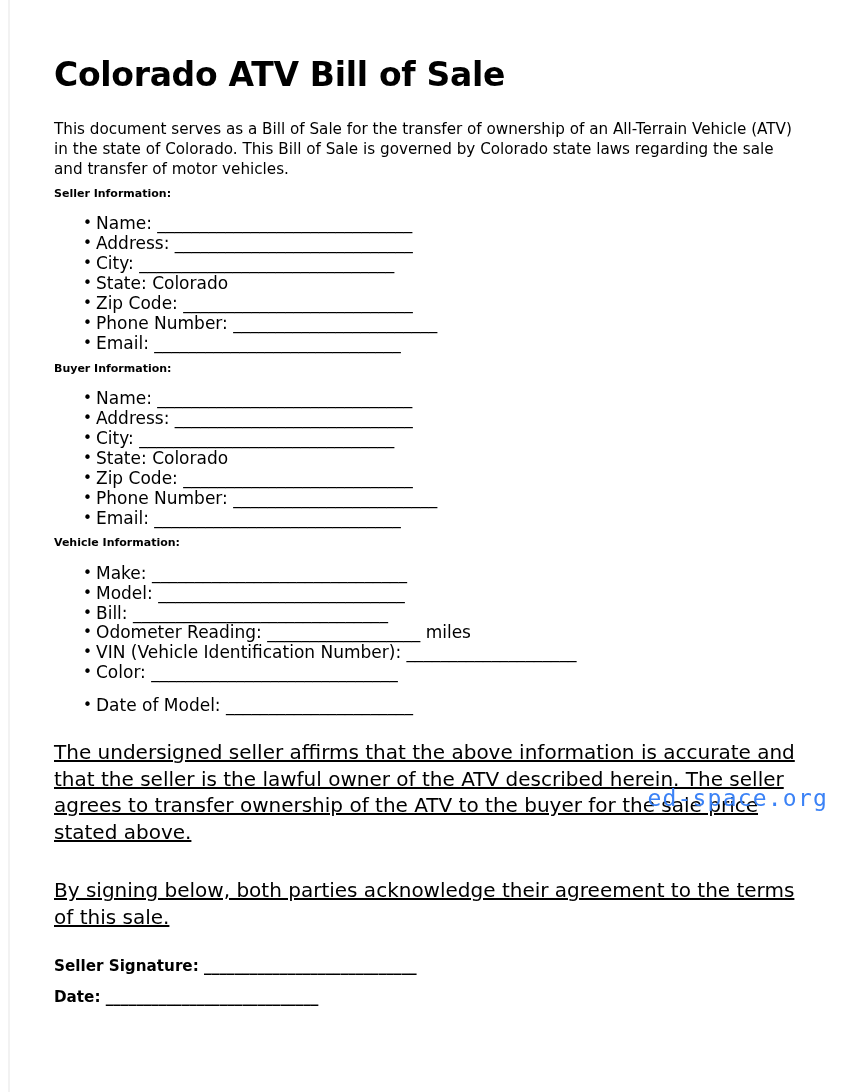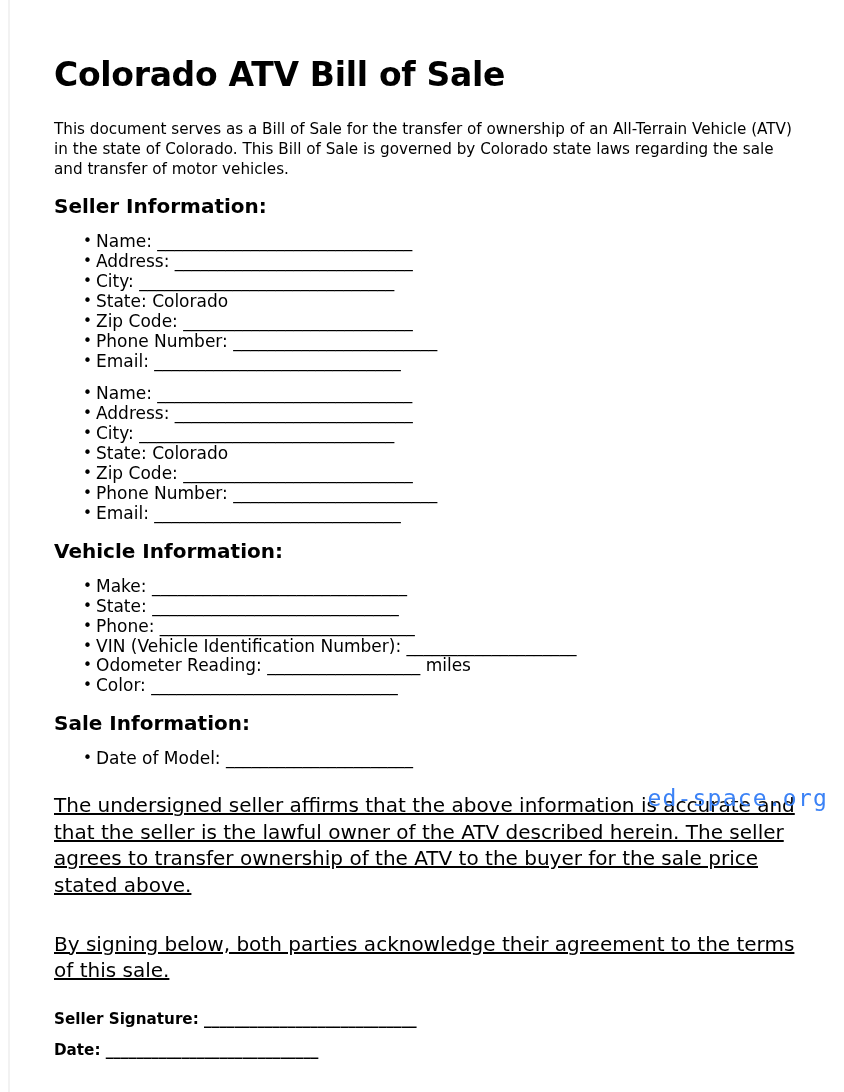--- a/index.html
+++ b/index.html
@@ -50,23 +50,23 @@
   }
 
   p.intro {
     font-size: 15.2px;
     line-height: 1.32;
     margin: 24px 0 4px 0;
     width: 742px;
   }
 
   h2.section-heading {
-    font-size: 20px;
+    font-size: 11px;
     font-weight: bold;
-    margin: 14px 0 0 0;
+    margin: 8px 0 0 0;
     line-height: 1.3;
   }
 
   ul.field-list {
     list-style: none;
     margin: 13px 0 0 0;
     padding: 0;
   }
   ul.field-list li {
     position: relative;
@@ -136,41 +136,41 @@
     <ul class="field-list">
       <li>Name: ______________________________</li>
       <li>Address: ____________________________</li>
       <li>City: ______________________________</li>
       <li>State: Colorado</li>
       <li>Zip Code: ___________________________</li>
       <li>Phone Number: ________________________</li>
       <li>Email: _____________________________</li>
     </ul>
 
+    <h2 class="section-heading">Buyer Information:</h2>
     <ul class="field-list">
       <li>Name: ______________________________</li>
       <li>Address: ____________________________</li>
       <li>City: ______________________________</li>
       <li>State: Colorado</li>
       <li>Zip Code: ___________________________</li>
       <li>Phone Number: ________________________</li>
       <li>Email: _____________________________</li>
     </ul>
 
     <h2 class="section-heading">Vehicle Information:</h2>
     <ul class="field-list">
       <li>Make: ______________________________</li>
-      <li>State: _____________________________</li>
-      <li>Phone: ______________________________</li>
+      <li>Model: _____________________________</li>
+      <li>Bill: ______________________________</li>
+      <li>Odometer Reading: __________________ miles</li>
       <li>VIN (Vehicle Identification Number): ____________________</li>
-      <li>Odometer Reading: __________________ miles</li>
       <li>Color: _____________________________</li>
     </ul>
 
-    <h2 class="section-heading">Sale Information:</h2>
     <ul class="field-list">
       <li>Date of Model: ______________________</li>
     </ul>
 
     <p class="body-para">The undersigned seller affirms that the above information is accurate and that the seller is the lawful owner of the ATV described herein. The seller agrees to transfer ownership of the ATV to the buyer for the sale price stated above.</p>
 
     <p class="body-para tight">By signing below, both parties acknowledge their agreement to the terms of this sale.</p>
 
     <div class="sig-block">
       <div class="sig-line">Seller Signature: ____________________________</div>

